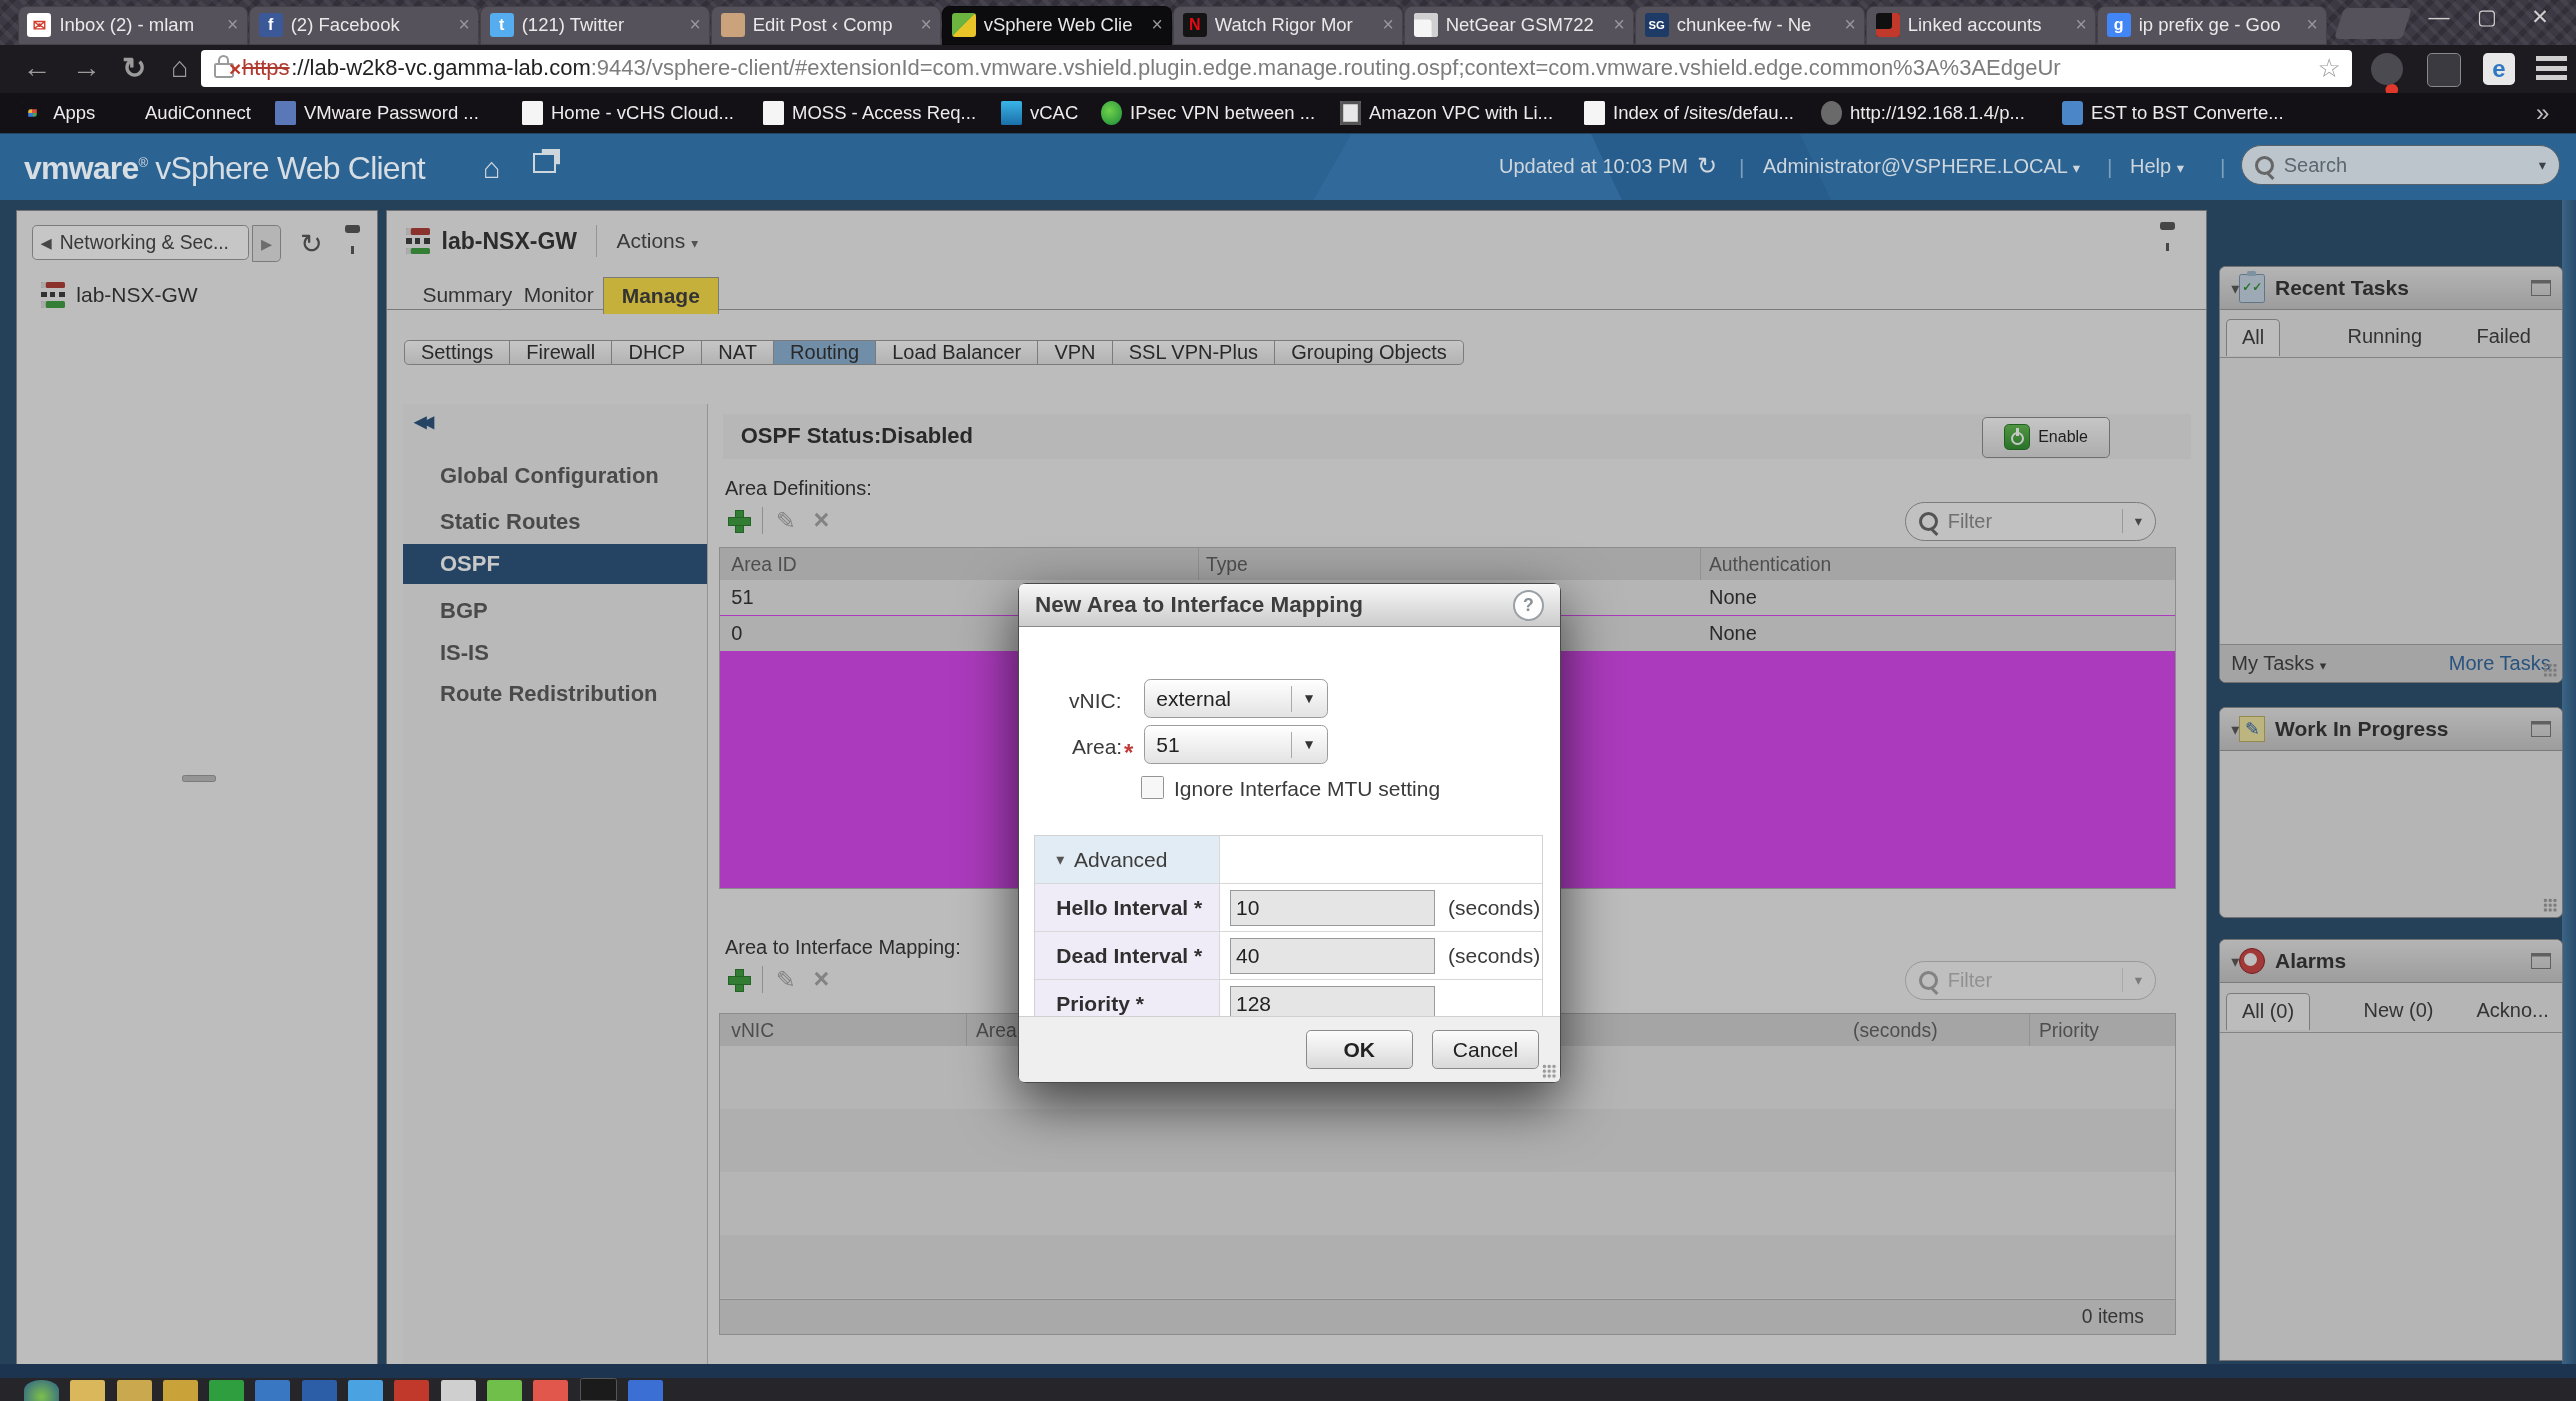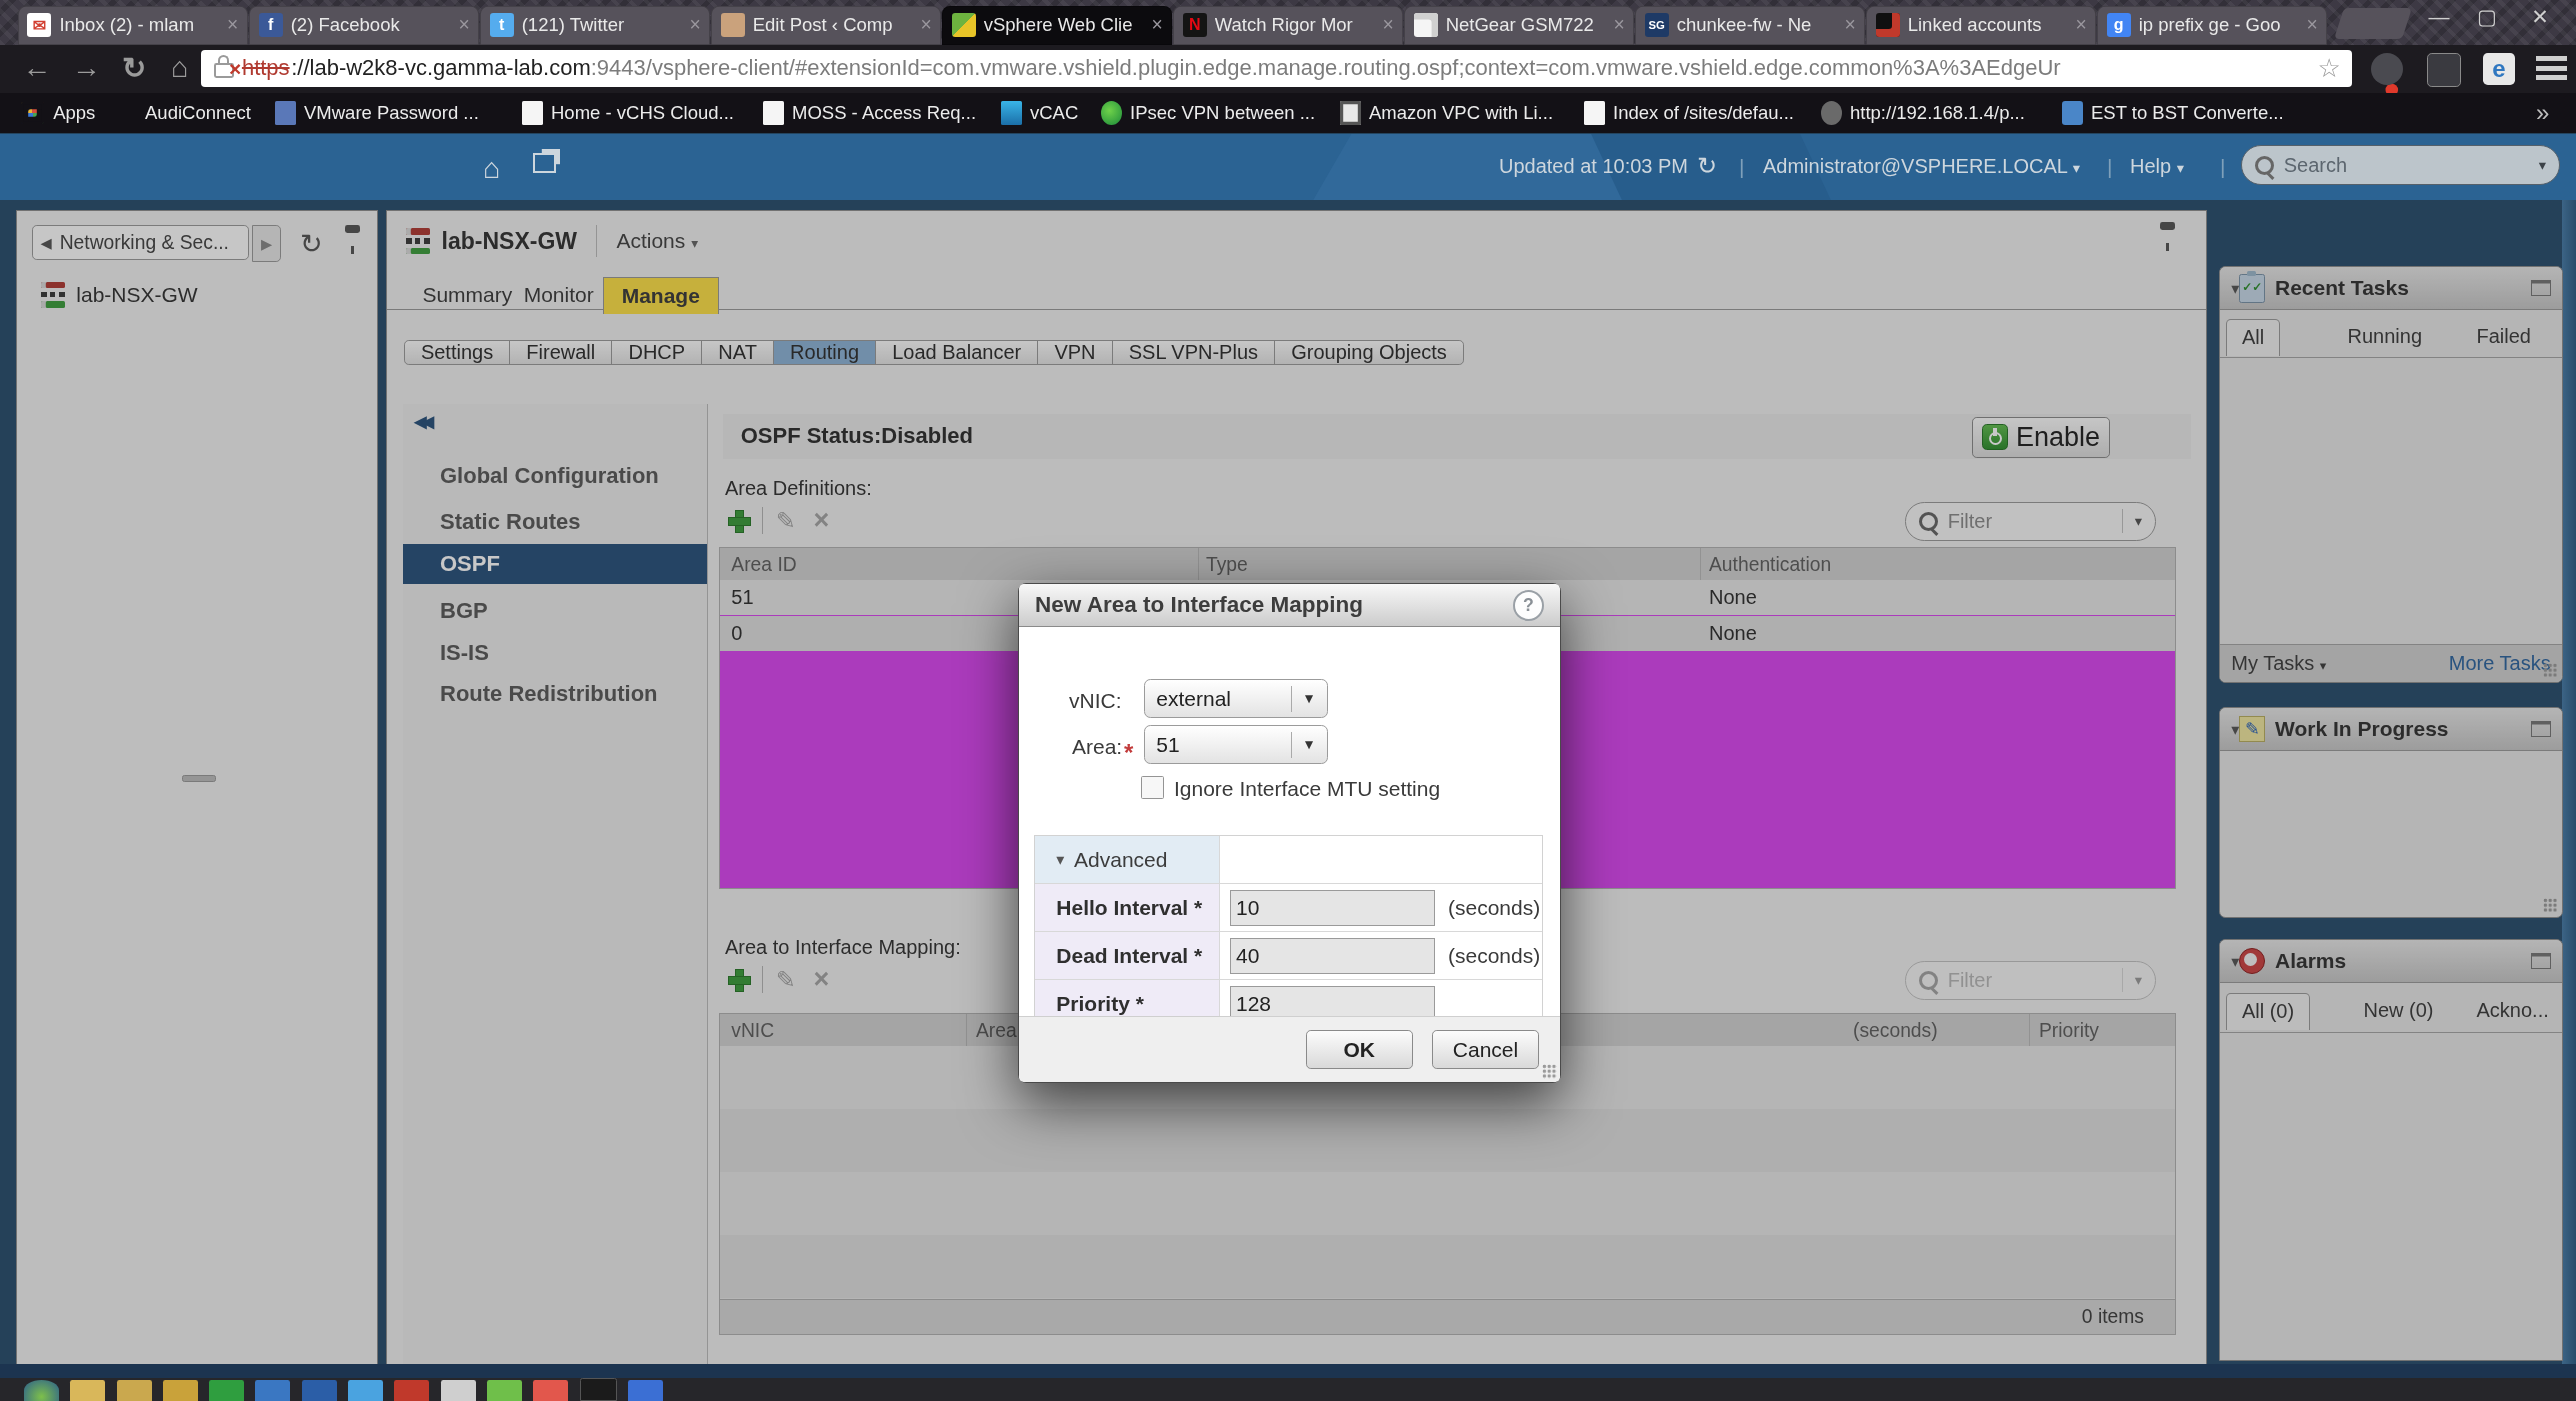--- a/index.html
+++ b/index.html
@@ -94,21 +94,21 @@
   .stab.active{background:#8db3d6;font-weight:normal}
   #sidenav{position:absolute;left:16px;top:193px;width:304px;height:1151px;background:#ececec;border-right:0.8px solid #bbb}
   .snitem{position:absolute;left:0;width:304px;height:40px;display:flex;align-items:center;padding-left:37px;
      box-sizing:border-box;font-size:22px;font-weight:bold;color:#5a5a5a}
   .snitem.sel{background:#2a527c;color:#fff}
   .collapse2{position:absolute;left:11.3px;top:8px;color:#2a527c;font-size:16px;letter-spacing:-4.8px;font-weight:bold}
 
   .statusrow{position:absolute;left:336px;top:203px;width:1468px;height:45px;background:#e9e9e9}
   .statustxt{position:absolute;left:17.7px;top:9.7px;font-size:22px;font-weight:bold;color:#2f2f2f}
   .enablebtn{position:absolute;right:81px;top:3.2px;height:39px;border:0.8px solid #8a8a8a;border-radius:4.8px;
-     background:linear-gradient(#fcfcfc,#dcdcdc);display:flex;align-items:center;padding:0 9px;font-size:27px;color:#222}
+     background:linear-gradient(#fcfcfc,#dcdcdc);display:flex;align-items:center;padding:0 21px;font-size:16px;color:#222}
   .pwr{width:24px;height:24px;border-radius:4.8px;margin-right:8px;position:relative;
      background:linear-gradient(#62bd50,#2f8f2f);border:0.8px solid #267526}
   .pwr:before{content:"";position:absolute;left:5.6px;top:6.4px;width:9.7px;height:9.7px;border:2.4px solid #fff;border-radius:50%}
   .pwr:after{content:"";position:absolute;left:10.5px;top:2.4px;width:3.2px;height:8px;background:#fff}
   .sectlbl{position:absolute;font-size:20px;color:#333}
   .plusico{width:21px;height:21px;position:relative}
   .plusico:before{content:"";position:absolute;left:7.2px;top:0;width:6.4px;height:21px;background:#3c9c3c;border:0.8px solid #2a7a2a}
   .plusico:after{content:"";position:absolute;left:0;top:7.2px;width:21px;height:6.4px;background:#3c9c3c;border:0.8px solid #2a7a2a}
   .tbdiv{width:0.8px;height:27px;background:#b5b5b5;margin:0 13px}
   .pencil{color:#a5a5a5;font-size:24px}
@@ -310,20 +310,24 @@
       <span>EST to BST Converte...</span>
     </div>
   <div class="bkm" style="left:2536px;color:#bdbdbd;font-size:24px">
       <span>»</span>
     </div>
 </div>
 
 <div id="vheader" class="abs">
   <div class="poly1"></div>
   <div class="poly2"></div>
+  <div class="brand">
+    <b>vmware</b><sup style="font-size:13px">®</sup>
+    <span style="font-weight:300">vSphere Web Client</span>
+  </div>
   <span class="hico" style="left:483px;top:17.7px">⌂</span>
   <span class="hico" style="left:533px;top:19.3px;width:19.3px;height:16px;border:2.4px solid #cdd6dd;box-shadow:6.4px -6.4px 0 -2.4px #cdd6dd"></span>
   <span class="hdrtxt" style="left:1499px;top:21px">Updated at 10:03 PM</span>
   <span class="hdrtxt" style="left:1697px;top:17.7px;font-size:24px">↻</span>
   <span class="hsep" style="left:1739px;top:21px">|</span>
   <span class="hdrtxt" style="left:1763px;top:21px"><span>Administrator@VSPHERE.LOCAL</span> <span style="font-size:14.5px">▾</span></span>
   <span class="hsep" style="left:2107px;top:21px">|</span>
   <span class="hdrtxt" style="left:2130px;top:21px"><span>Help</span> <span style="font-size:14.5px">▾</span></span>
   <span class="hsep" style="left:2220px;top:21px">|</span>
   <div id="searchpill" class="abs">

